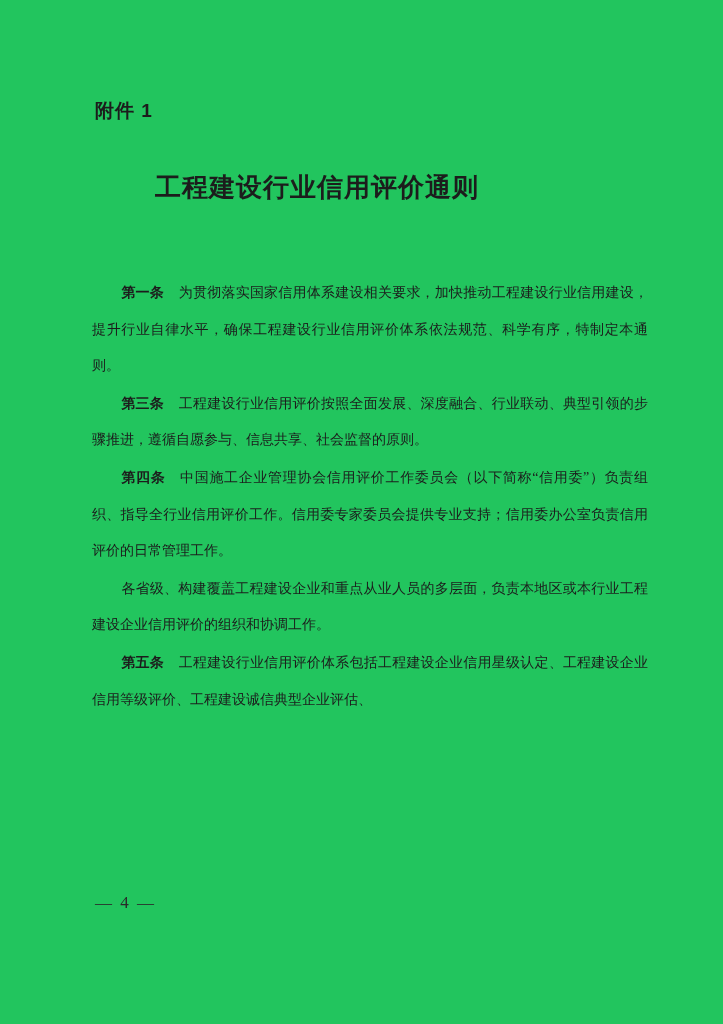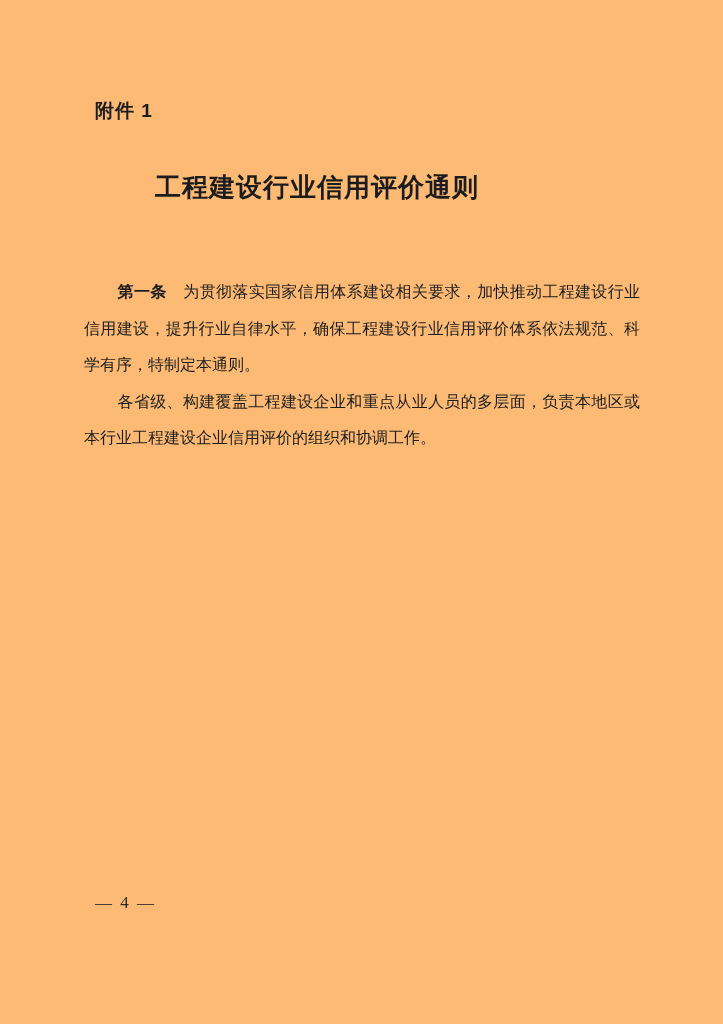--- a/index.html
+++ b/index.html
@@ -4,21 +4,21 @@
 <style>
   html, body {
     margin: 0;
     padding: 0;
     background: #ffffff;
   }
   .page {
     position: relative;
     width: 723px;
     height: 1024px;
-    background: #fdba74;
+    background: #22c55e;
     color: #1c1c1c;
     font-family: "Liberation Serif", "DejaVu Serif", serif;
     overflow: hidden;
   }
   .attachment-label {
     position: absolute;
     left: 95px;
     top: 98px;
     font-size: 19px;
     font-weight: 600;
@@ -31,24 +31,24 @@
     top: 170px;
     width: 634px;
     text-align: center;
     font-size: 26px;
     font-weight: bold;
     letter-spacing: 1px;
     font-family: "Liberation Serif", "DejaVu Serif", serif;
   }
   .content {
     position: absolute;
-    left: 84px;
+    left: 92px;
     top: 274px;
     width: 556px;
-    font-size: 16px;
+    font-size: 14px;
     line-height: 36.6px;
     text-align: justify;
   }
   .content p {
     margin: 0;
     padding: 0;
     text-indent: 2.1em;
   }
   .term {
     font-weight: bold;
@@ -71,18 +71,21 @@
 <body>
 
 <div class="page">
 
   <div class="attachment-label">附件 1</div>
 
   <div class="doc-title">工程建设行业信用评价通则</div>
 
   <div class="content">
     <p><span class="term">第一条</span><span>为贯彻落实国家信用体系建设相关要求，加快推动工程建设行业信用建设，提升行业自律水平，确保工程建设行业信用评价体系依法规范、科学有序，特制定本通则。</span></p>
+    <p><span class="term">第三条</span><span>工程建设行业信用评价按照全面发展、深度融合、行业联动、典型引领的步骤推进，遵循自愿参与、信息共享、社会监督的原则。</span></p>
+    <p><span class="term">第四条</span><span>中国施工企业管理协会信用评价工作委员会（以下简称“信用委”）负责组织、指导全行业信用评价工作。信用委专家委员会提供专业支持；信用委办公室负责信用评价的日常管理工作。</span></p>
     <p><span class="term"></span><span>各省级、构建覆盖工程建设企业和重点从业人员的多层面，负责本地区或本行业工程建设企业信用评价的组织和协调工作。</span></p>
+    <p><span class="term">第五条</span><span>工程建设行业信用评价体系包括工程建设企业信用星级认定、工程建设企业信用等级评价、工程建设诚信典型企业评估、</span></p>
   </div>
 
   <div class="page-footer">— 4 —</div>
 
 </div>
 
 </body></html>

